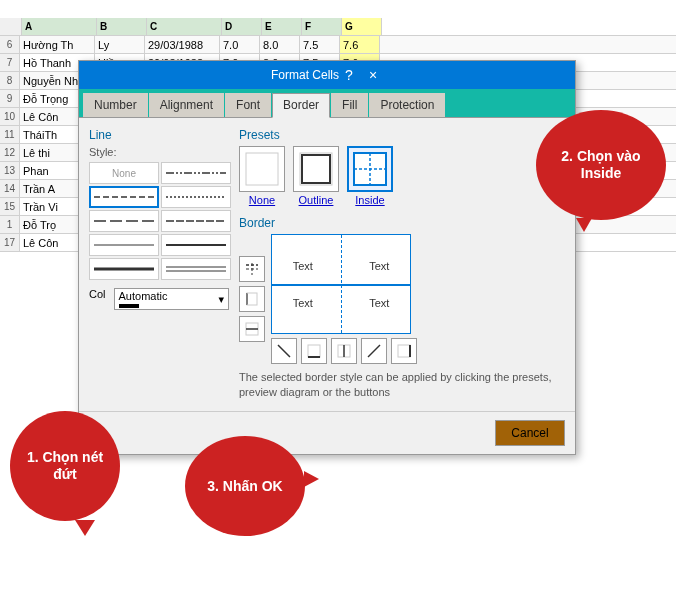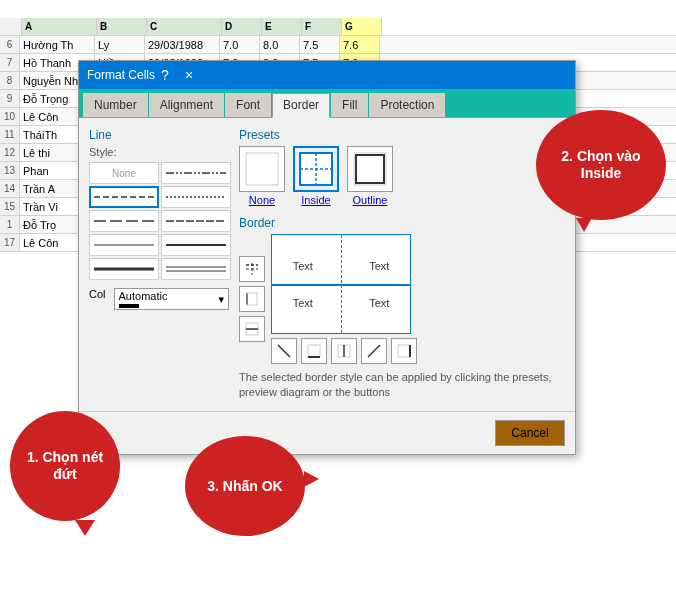--- a/index.html
+++ b/index.html
@@ -72,21 +72,21 @@
       border: 1px solid #999;
       box-shadow: 3px 3px 8px rgba(0,0,0,0.3);
     }
 
     .dialog-titlebar {
       background: #0078d7;
       color: white;
       padding: 4px 8px;
       display: flex;
       align-items: center;
-      justify-content: flex-start;
+      justify-content: center;
       height: 28px;
     }
     .dialog-title {
       font-size: 12px;
       font-weight: 500;
     }
     .dialog-controls {
       display: flex;
       gap: 4px;
     }
@@ -702,41 +702,41 @@
             <div class="section-label">Presets</div>
             <div class="presets-row">
 
               <div class="preset-item">
                 <div class="preset-icon">
                   <svg width="36" height="36" viewBox="0 0 36 36">
                     <rect x="2" y="2" width="32" height="32" fill="white" stroke="#ccc"></rect>
                   </svg>
                 </div>
                 <span class="preset-label">None</span>
+              </div>
+
+              <div class="preset-item">
+                <div class="preset-icon">
+                  <svg width="36" height="36" viewBox="0 0 36 36">
+                    <rect x="2" y="2" width="32" height="32" fill="white" stroke="#ccc"></rect>
+                    <rect x="4" y="4" width="28" height="28" fill="none" stroke="#333" stroke-width="2"></rect>
+                  </svg>
+                </div>
+                <span class="preset-label">Outline</span>
               </div>
 
               <div class="preset-item">
                 <div class="preset-icon selected">
                   <svg width="36" height="36" viewBox="0 0 36 36">
                     <rect x="2" y="2" width="32" height="32" fill="white" stroke="#0078d7" stroke-width="2"></rect>
                     <line x1="18" y1="2" x2="18" y2="34" stroke="#0078d7" stroke-width="1.5" stroke-dasharray="3,2"></line>
                     <line x1="2" y1="18" x2="34" y2="18" stroke="#0078d7" stroke-width="1.5" stroke-dasharray="3,2"></line>
                   </svg>
                 </div>
                 <span class="preset-label">Inside</span>
-              </div>
-
-              <div class="preset-item">
-                <div class="preset-icon">
-                  <svg width="36" height="36" viewBox="0 0 36 36">
-                    <rect x="2" y="2" width="32" height="32" fill="white" stroke="#ccc"></rect>
-                    <rect x="4" y="4" width="28" height="28" fill="none" stroke="#333" stroke-width="2"></rect>
-                  </svg>
-                </div>
-                <span class="preset-label">Outline</span>
               </div>
             </div>
           </div>
 
           <div class="border-section">
             <span class="section-label">Border</span>
             <div class="border-preview-area">
 
               <div class="border-buttons-left">
                 <div class="border-btn">

